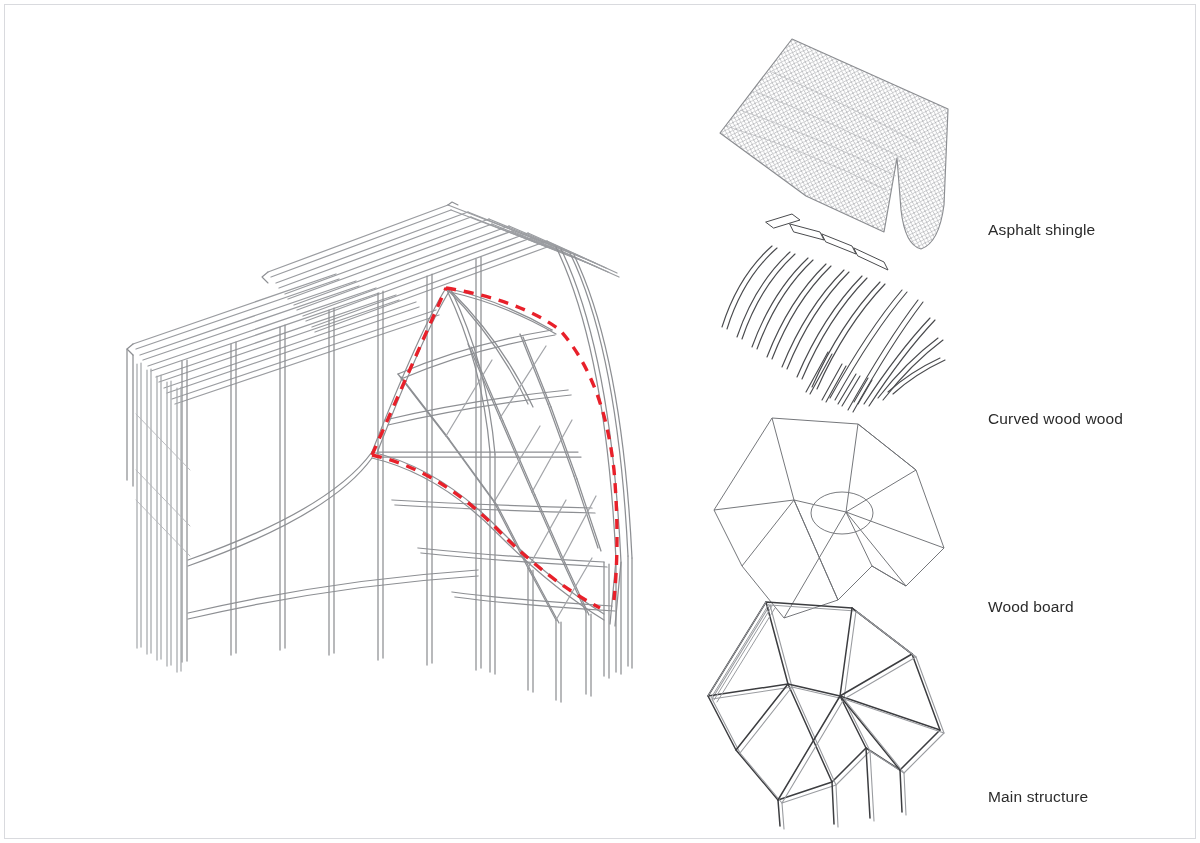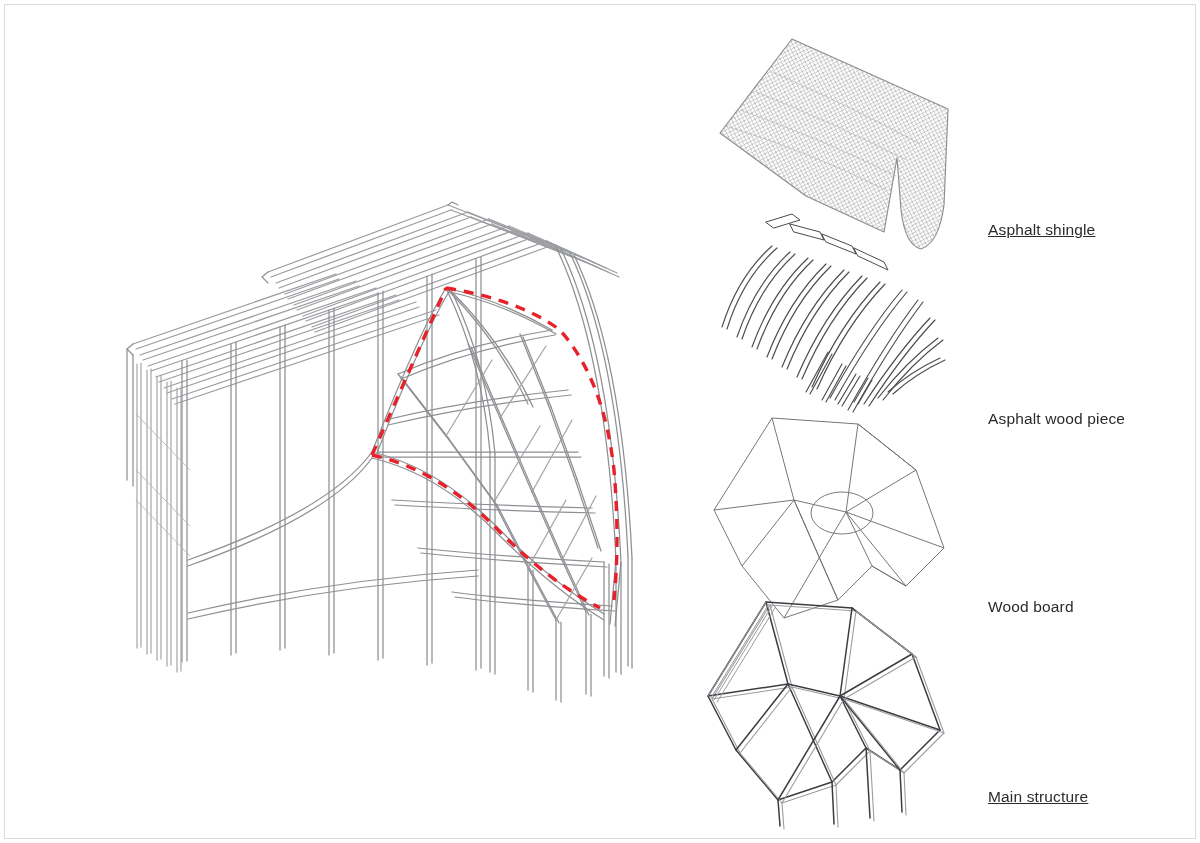--- a/index.html
+++ b/index.html
@@ -31,24 +31,24 @@
   }
   .layer-label {
     position:absolute;
     font-family:"Liberation Sans", sans-serif;
     font-size:15.5px;
     letter-spacing:0.15px;
     color:#2b2b2b;
     white-space:nowrap;
     line-height:1;
   }
-  #label-asphalt-shingle   { left:988px; top:222px;text-decoration:underline; }
+  #label-asphalt-shingle   { left:988px; top:222px; }
   #label-curved-wood-piece { left:988px; top:411px; }
   #label-wood-board        { left:988px; top:599px;text-align:right; }
-  #label-main-structure    { left:988px; top:789px;text-decoration:underline; }
+  #label-main-structure    { left:988px; top:789px; }
 </style>
 </head>
 <body>
 
 <div id="sheet">
 
   <div id="sheet-border"></div>
 
   <svg id="canvas-svg" viewBox="0 0 1200 843" xmlns="http://www.w3.org/2000/svg">
     <defs>
@@ -372,19 +372,19 @@
         <path d="M708 696 L766 602"></path>
         <path d="M711 698 L769 604"></path>
         <path d="M714 700 L772 606"></path>
         <path d="M717 702 L775 608"></path>
       </g>
     </g>
   </svg>
 
   <div class="layer-label" id="label-asphalt-shingle">Asphalt shingle</div>
 
-  <div class="layer-label" id="label-curved-wood-piece">Asphalt wood piece</div>
+  <div class="layer-label" id="label-curved-wood-piece">Curved wood wood</div>
 
   <div class="layer-label" id="label-wood-board">Wood board</div>
 
   <div class="layer-label" id="label-main-structure">Main structure</div>
 
 </div>
 
 </body></html>

